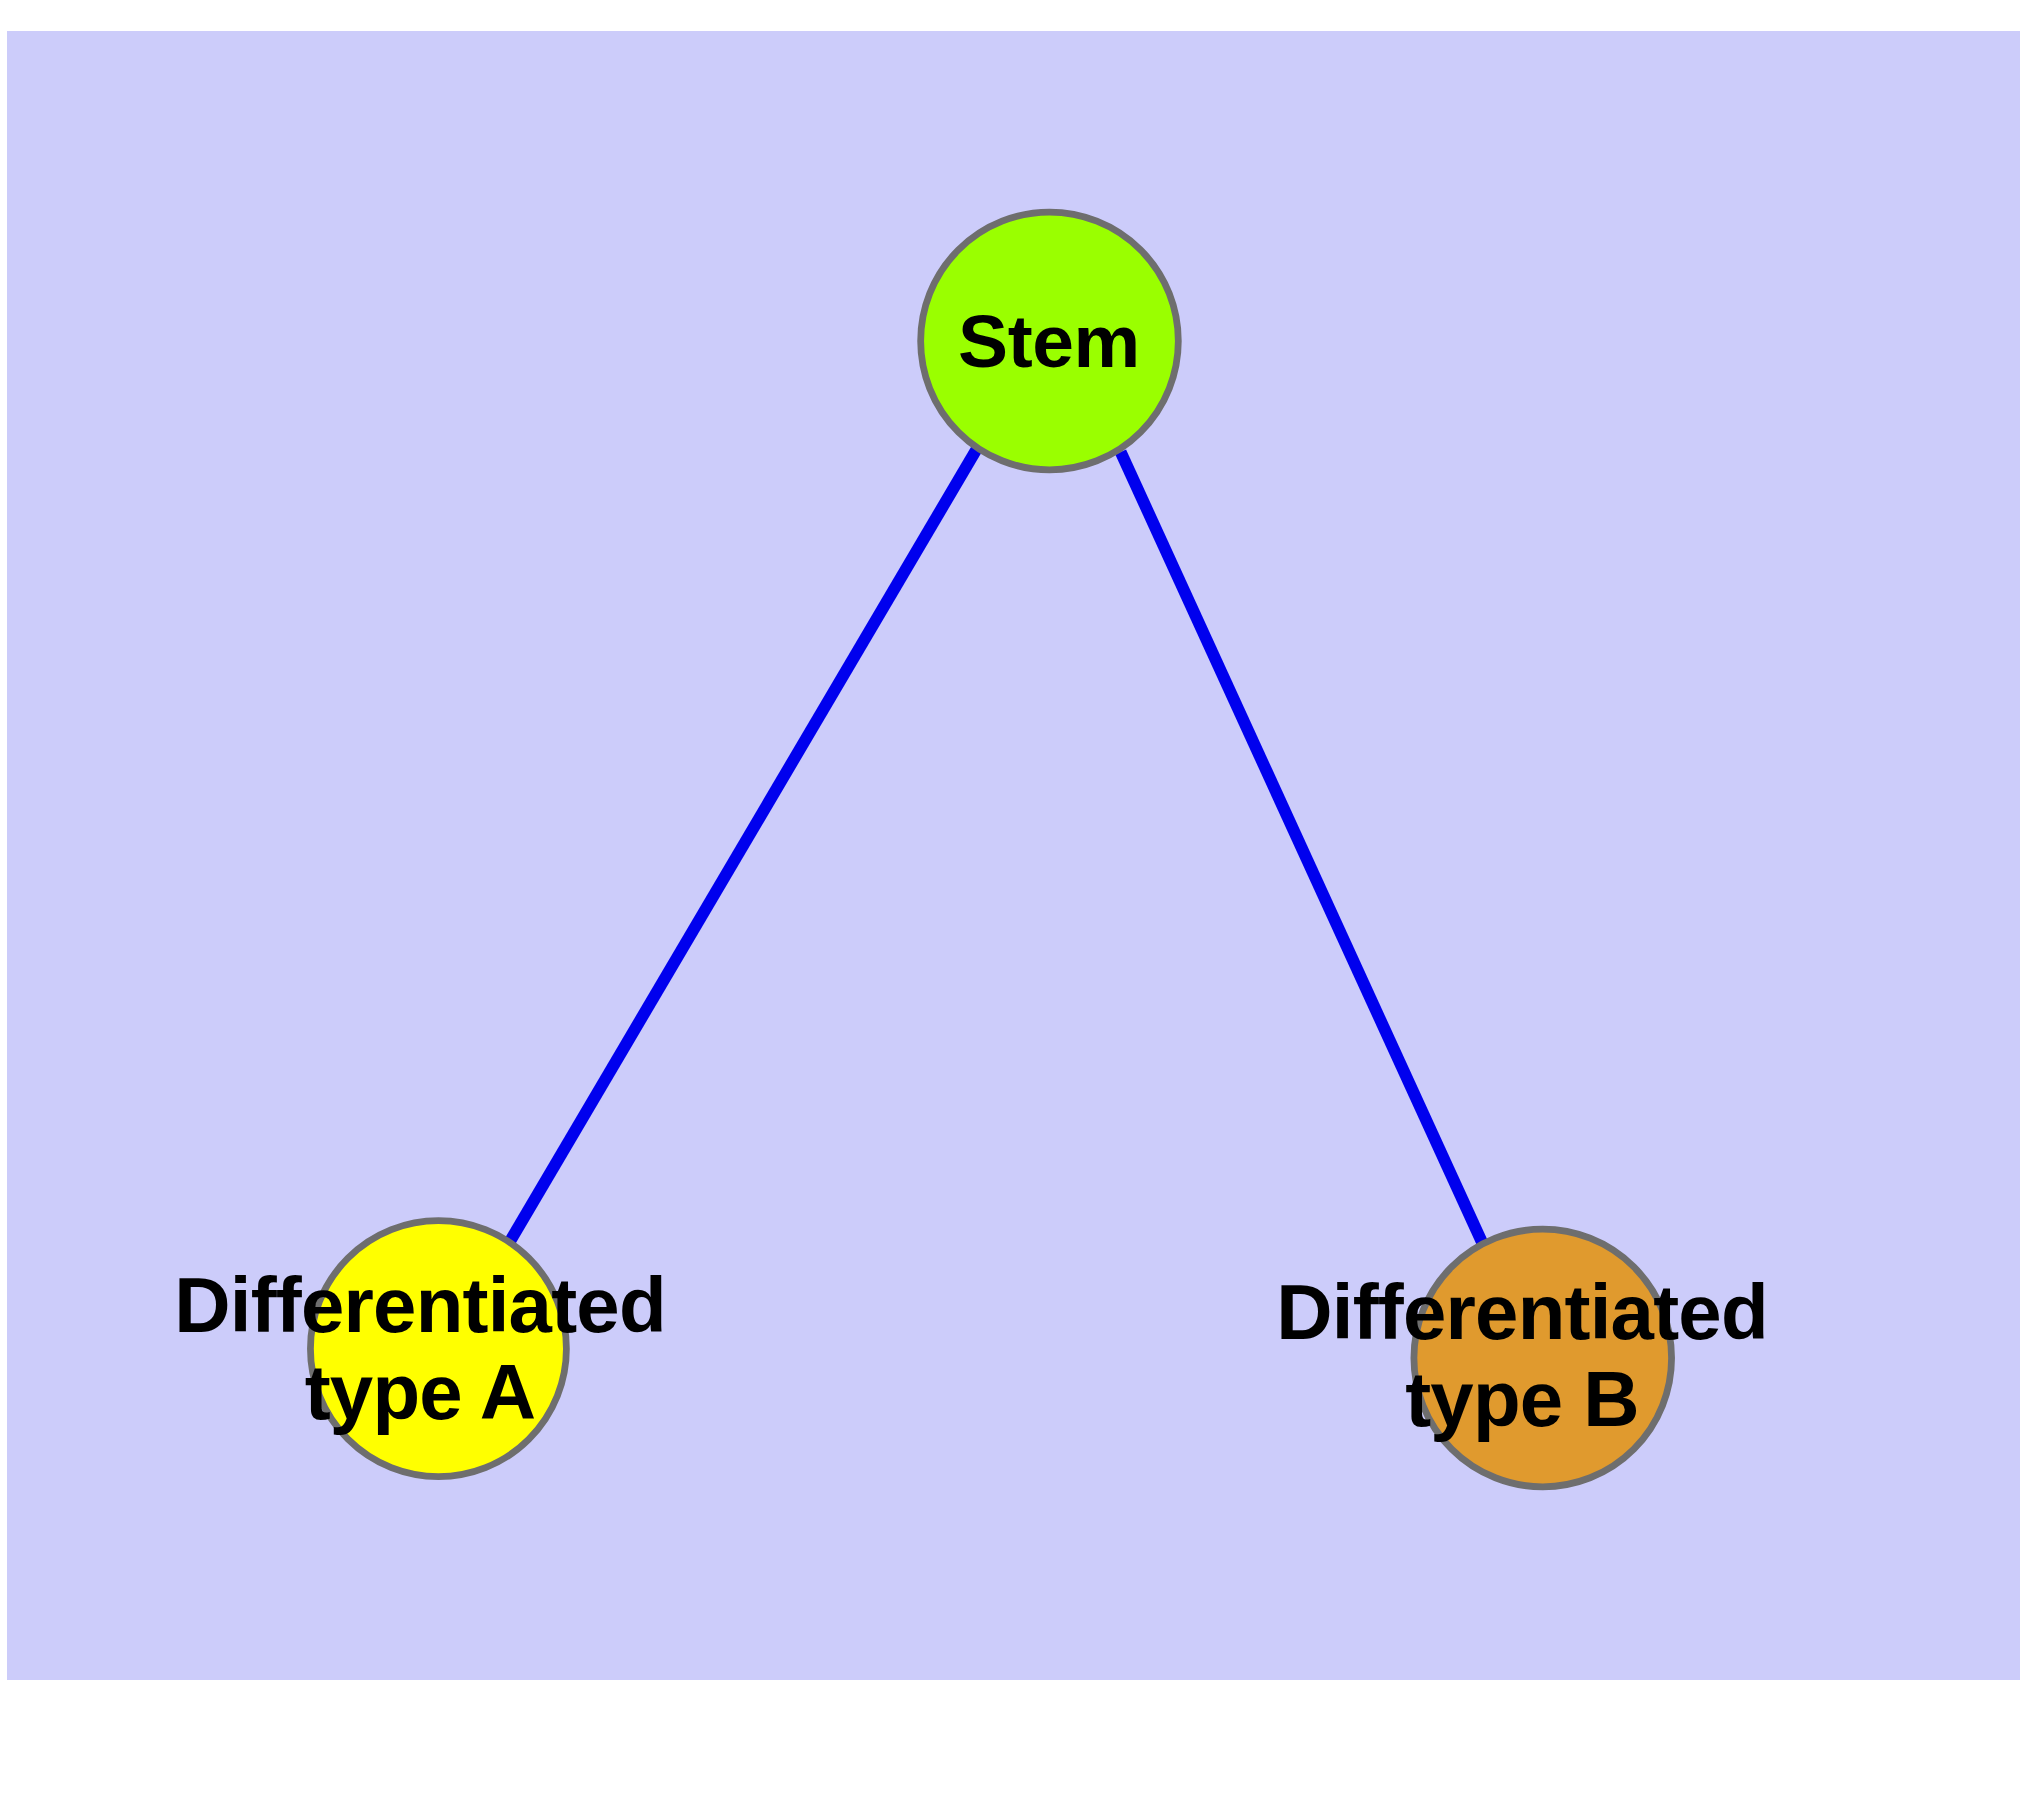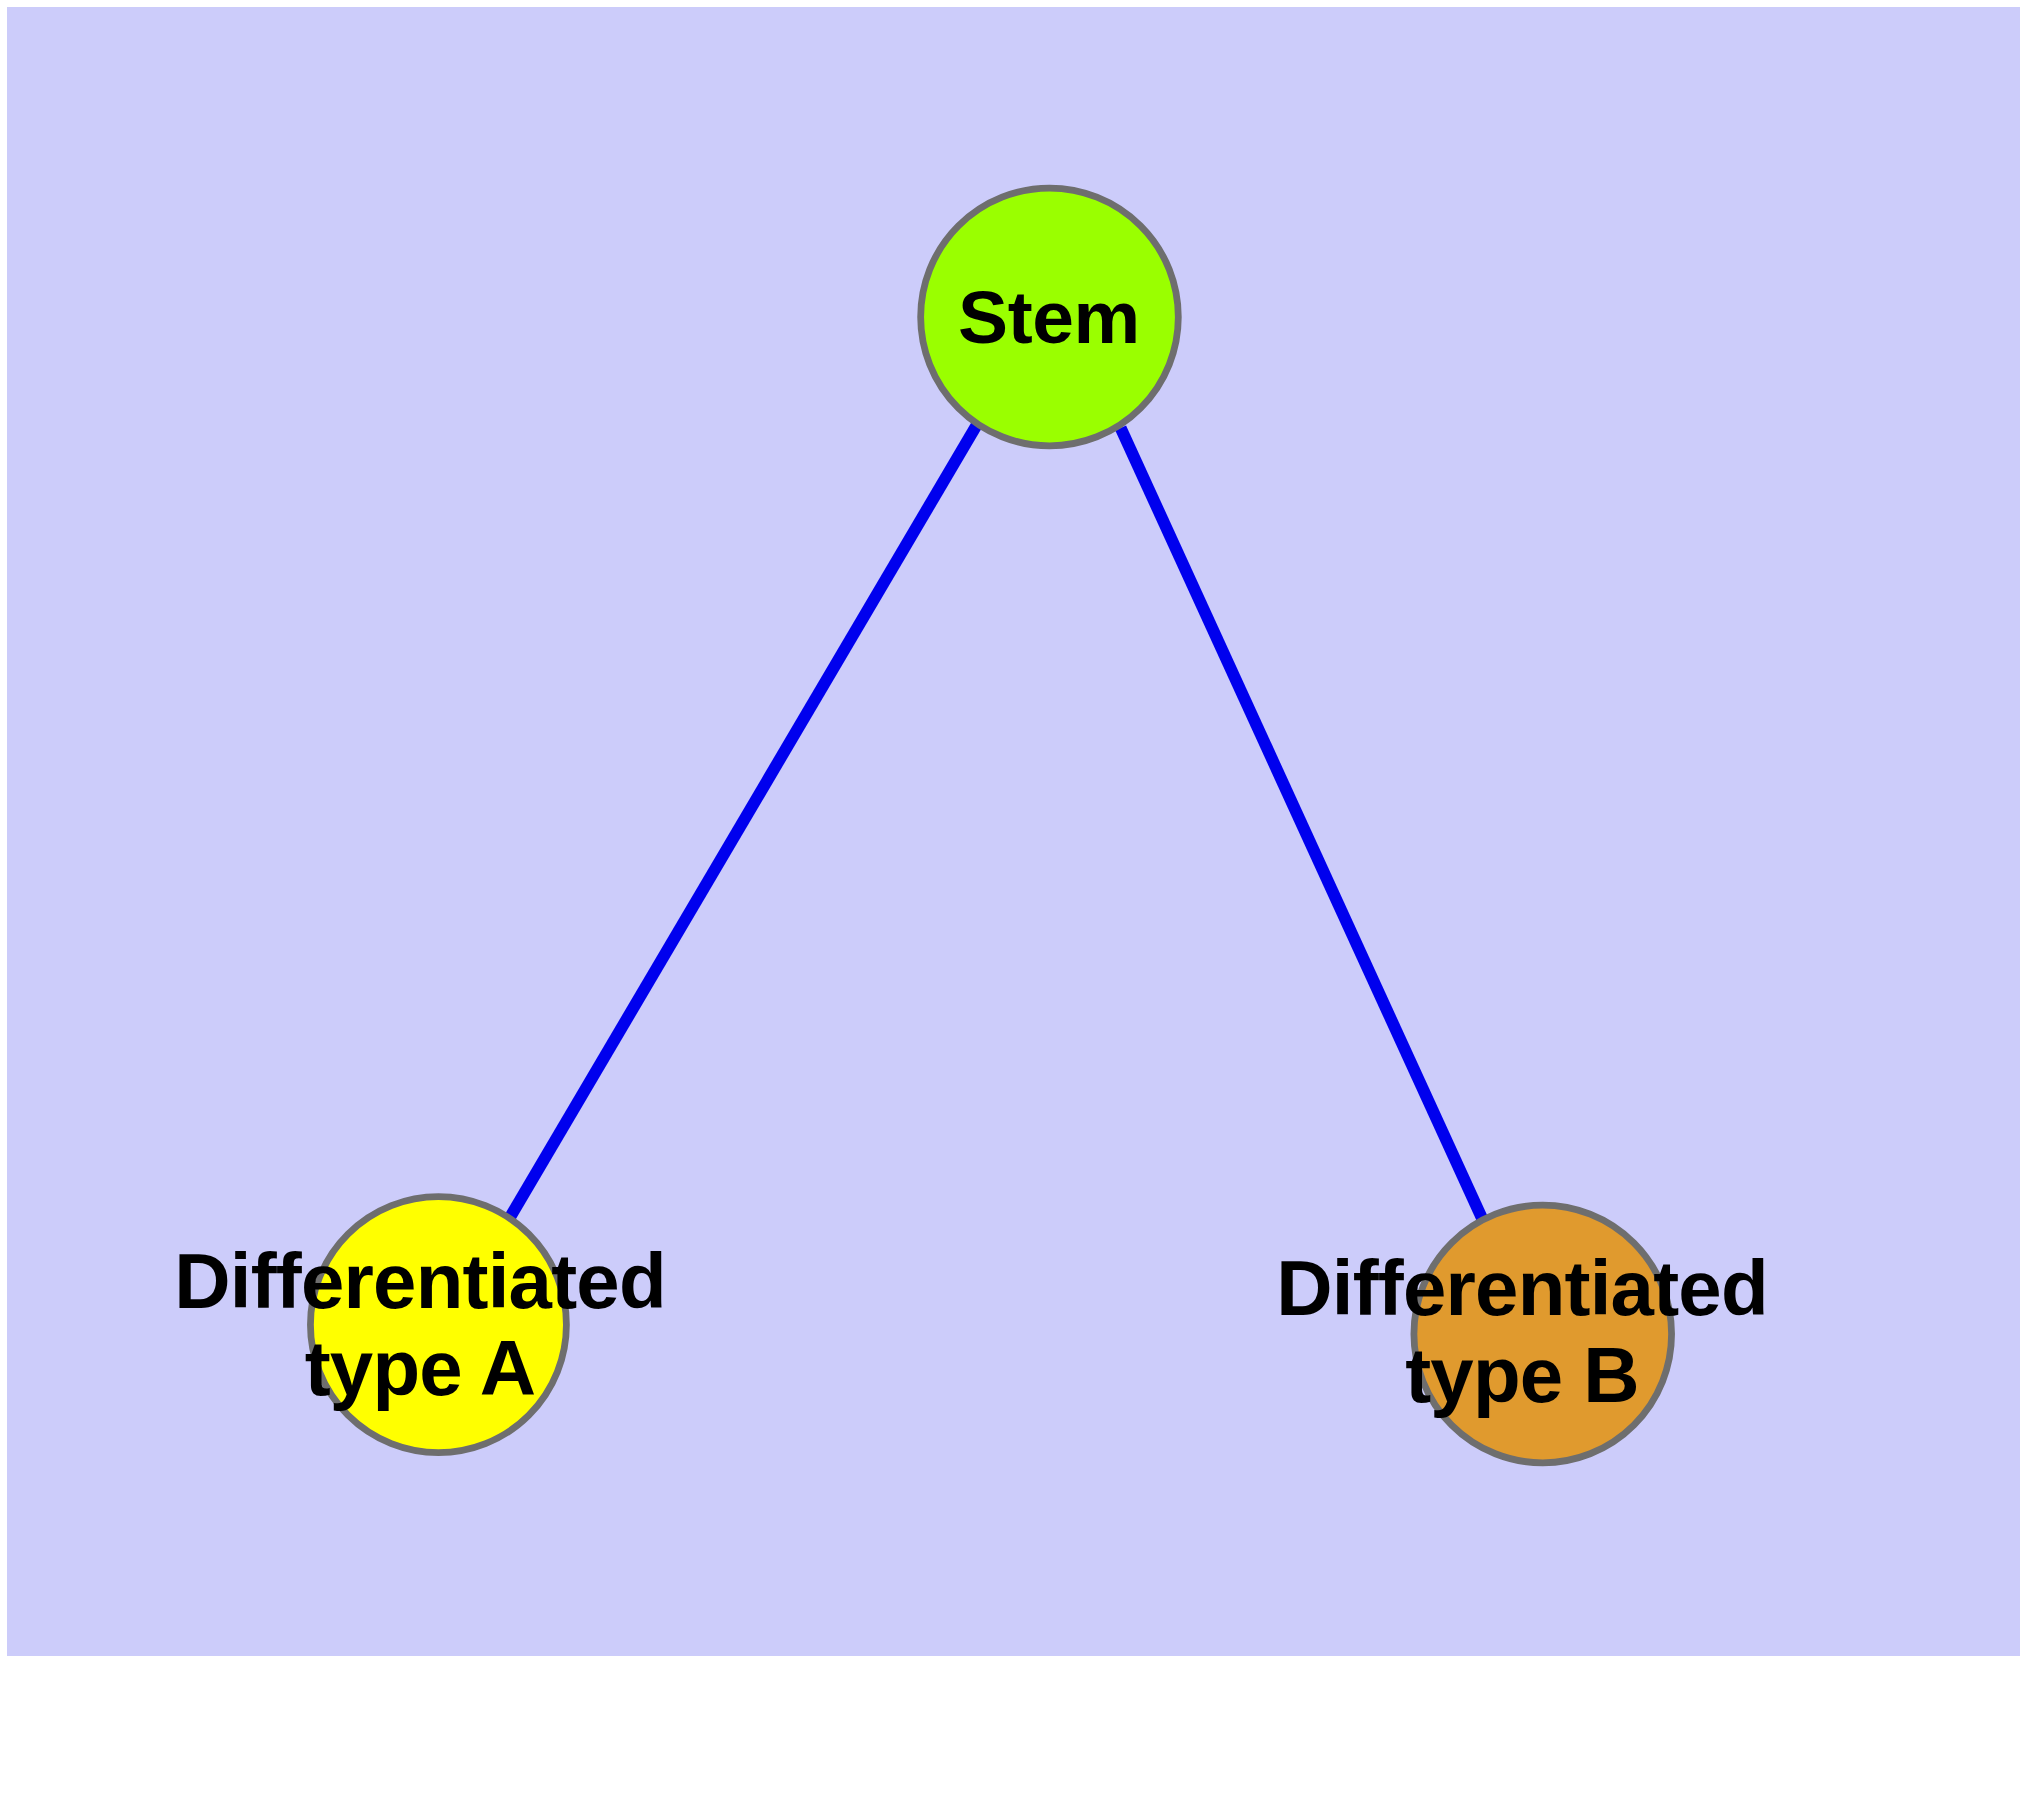--- a/index.html
+++ b/index.html
@@ -8,20 +8,21 @@
     padding: 0;
     background: #ffffff;
   }
   #stage {
     position: relative;
     width: 2021px;
     height: 1656px;
     overflow: hidden;
     background: #ffffff;
     font-family: "Liberation Sans", "DejaVu Sans", sans-serif;
+    margin-top: 24px;
   }
   #canvas-bg {
     position: absolute;
     left: 6.8px;
     top: 6.8px;
     width: 2014px;
     height: 1805px;
     background: #ccccfa;
   }
   #graph-svg {

